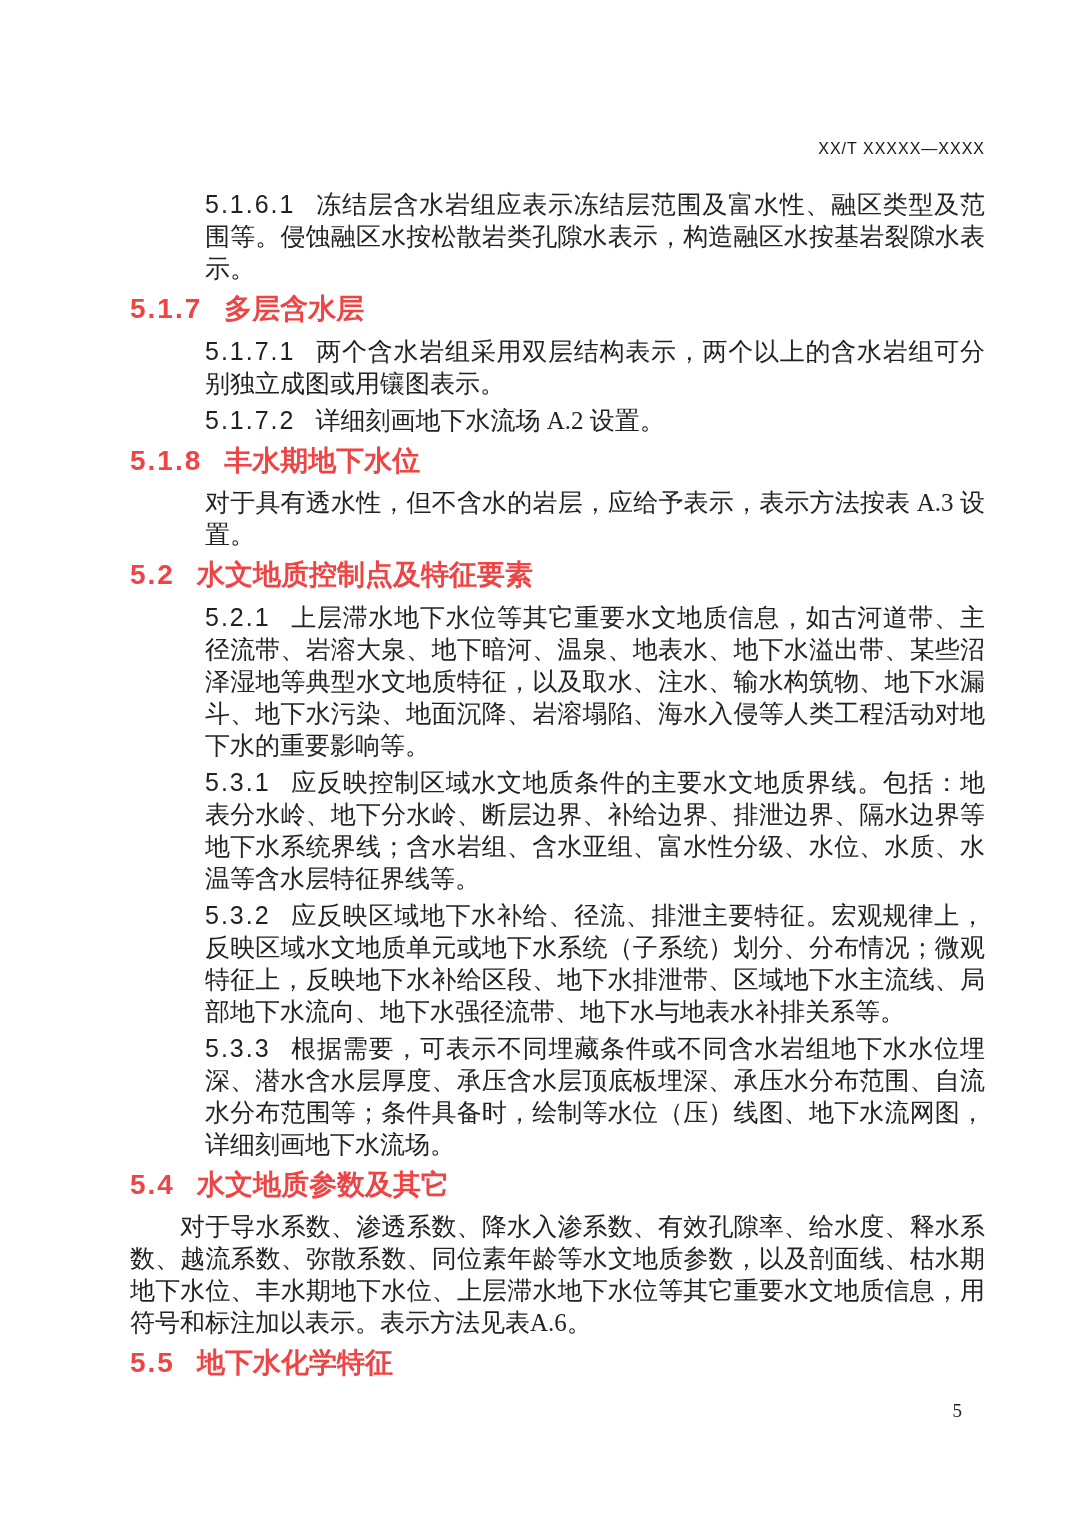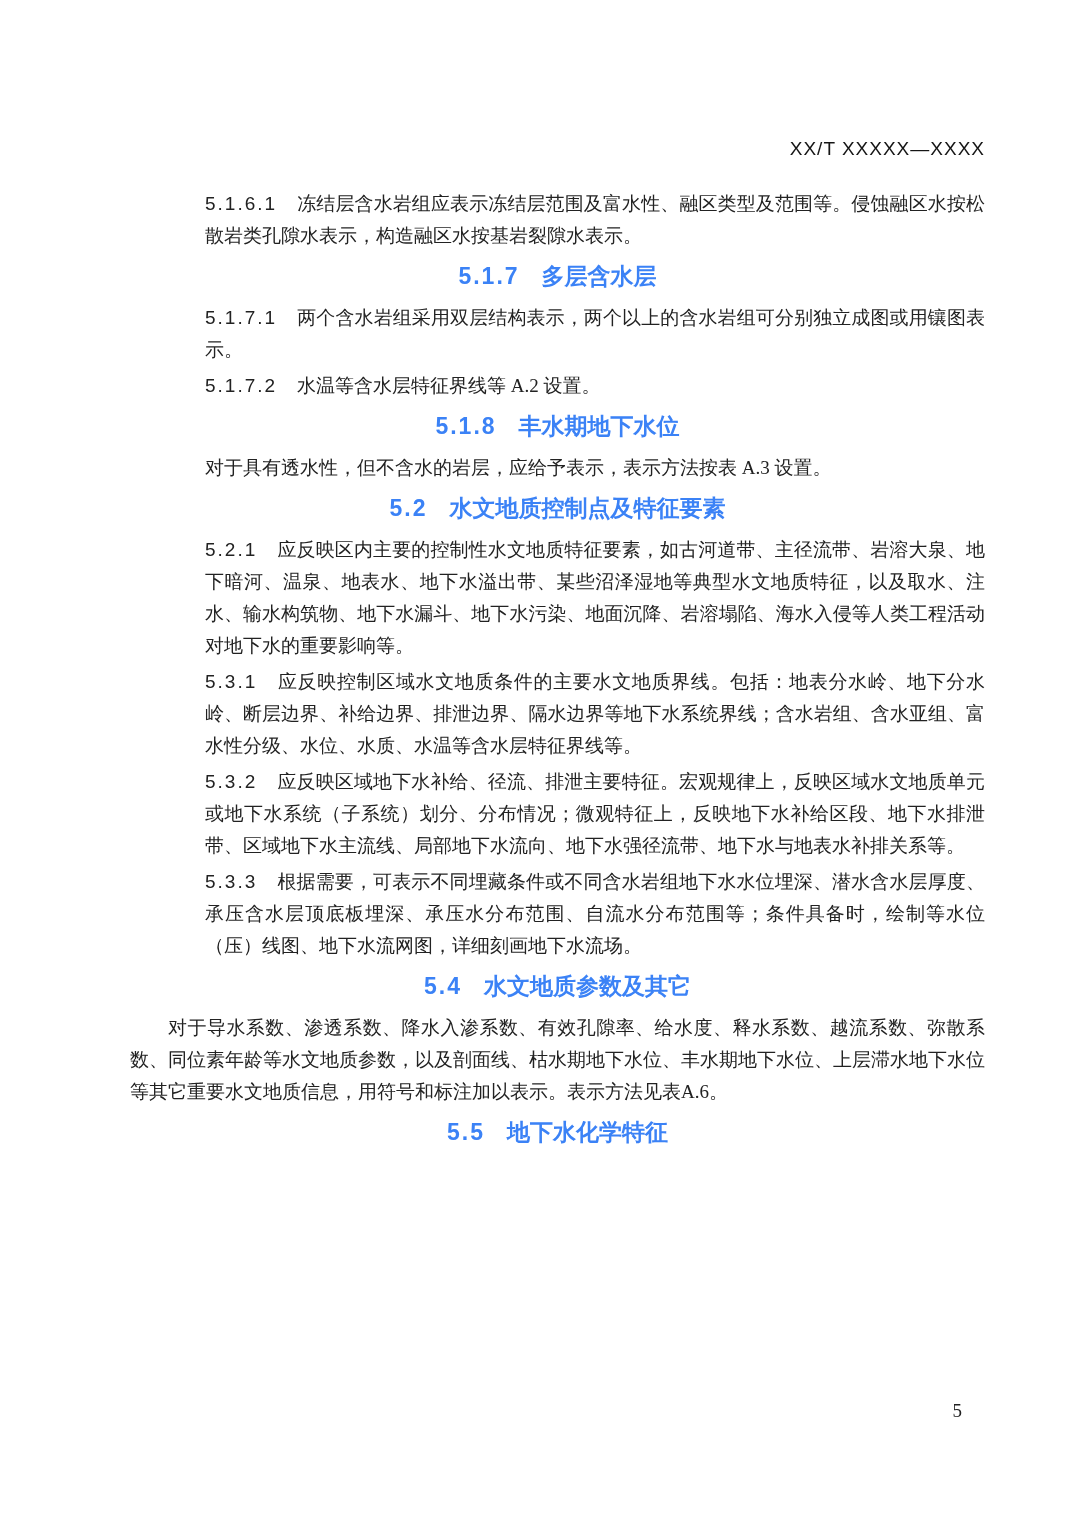--- a/index.html
+++ b/index.html
@@ -11,47 +11,47 @@
     background: #ffffff;
     box-sizing: border-box;
     padding: 138px 95px 0 130px;
     overflow: hidden;
     font-family: "Liberation Serif", "DejaVu Serif", serif;
     color: #222222;
   }
   .doc-code {
     text-align: right;
     font-family: "Liberation Sans", "DejaVu Sans", sans-serif;
-    font-size: 19px;
+    font-size: 16px;
     line-height: 22px;
     letter-spacing: 1px;
     color: #151515;
   }
   .content { margin-top: 28px; }
   .blk {
-    font-size: 19px;
+    font-size: 25px;
     line-height: 32px;
     text-align: justify;
     margin: 0 0 4px 0;
   }
   .indent { margin-left: 75px; }
   .num {
     font-family: "Liberation Sans", "DejaVu Sans", sans-serif;
     letter-spacing: 2px;
     margin-right: 20px;
     white-space: nowrap;
   }
   .hsec {
     font-family: "Liberation Sans", "DejaVu Sans", sans-serif;
     font-weight: bold;
-    font-size: 23px;
+    font-size: 28px;
     line-height: 32px;
     margin: 8px 0 10px 0;
-    color: #3b82f6;
-    text-align: center;
+    color: #ef4444;
+    text-align: left;
   }
   .hsec .num { margin-right: 22px; letter-spacing: 2px; }
   .full { text-indent: 2em; }
   .page-number {
     position: absolute;
     top: 1400px;
     right: 118px;
     font-family: "Liberation Serif", "DejaVu Serif", serif;
     font-size: 19px;
     color: #222222;
@@ -66,29 +66,29 @@
 
   <div class="content">
 
     <p class="blk indent"><span class="num">5.1.6.1</span><span>冻结层含水岩组应表示冻结层范围及富水性、融区类型及范围等。侵蚀融区水按松散岩类孔隙水表示，构造融区水按基岩裂隙水表示。</span></p>
 
 
     <h3 class="hsec indent"><span class="num">5.1.7</span><span>多层含水层</span></h3>
 
     <p class="blk indent"><span class="num">5.1.7.1</span><span>两个含水岩组采用双层结构表示，两个以上的含水岩组可分别独立成图或用镶图表示。</span></p>
 
-    <p class="blk indent"><span class="num">5.1.7.2</span><span>水温等含水层特征界线等 A.2 设置。</span></p>
+    <p class="blk indent"><span class="num">5.1.7.2</span><span>详细刻画地下水流场 A.2 设置。</span></p>
 
     <h3 class="hsec indent"><span class="num">5.1.8</span><span>丰水期地下水位</span></h3>
 
     <p class="blk indent"><span>对于具有透水性，但不含水的岩层，应给予表示，表示方法按表 A.3 设置。</span></p>
 
     <h2 class="hsec"><span class="num">5.2</span><span>水文地质控制点及特征要素</span></h2>
 
-    <p class="blk indent"><span class="num">5.2.1</span><span>应反映区内主要的控制性水文地质特征要素，如古河道带、主径流带、岩溶大泉、地下暗河、温泉、地表水、地下水溢出带、某些沼泽湿地等典型水文地质特征，以及取水、注水、输水构筑物、地下水漏斗、地下水污染、地面沉降、岩溶塌陷、海水入侵等人类工程活动对地下水的重要影响等。</span></p>
+    <p class="blk indent"><span class="num">5.2.1</span><span>上层滞水地下水位等其它重要水文地质信息，如古河道带、主径流带、岩溶大泉、地下暗河、温泉、地表水、地下水溢出带、某些沼泽湿地等典型水文地质特征，以及取水、注水、输水构筑物、地下水漏斗、地下水污染、地面沉降、岩溶塌陷、海水入侵等人类工程活动对地下水的重要影响等。</span></p>
 
 
 
     <p class="blk indent"><span class="num">5.3.1</span><span>应反映控制区域水文地质条件的主要水文地质界线。包括：地表分水岭、地下分水岭、断层边界、补给边界、排泄边界、隔水边界等地下水系统界线；含水岩组、含水亚组、富水性分级、水位、水质、水温等含水层特征界线等。</span></p>
 
     <p class="blk indent"><span class="num">5.3.2</span><span>应反映区域地下水补给、径流、排泄主要特征。宏观规律上，反映区域水文地质单元或地下水系统（子系统）划分、分布情况；微观特征上，反映地下水补给区段、地下水排泄带、区域地下水主流线、局部地下水流向、地下水强径流带、地下水与地表水补排关系等。</span></p>
 
     <p class="blk indent"><span class="num">5.3.3</span><span>根据需要，可表示不同埋藏条件或不同含水岩组地下水水位埋深、潜水含水层厚度、承压含水层顶底板埋深、承压水分布范围、自流水分布范围等；条件具备时，绘制等水位（压）线图、地下水流网图，详细刻画地下水流场。</span></p>
 
 

